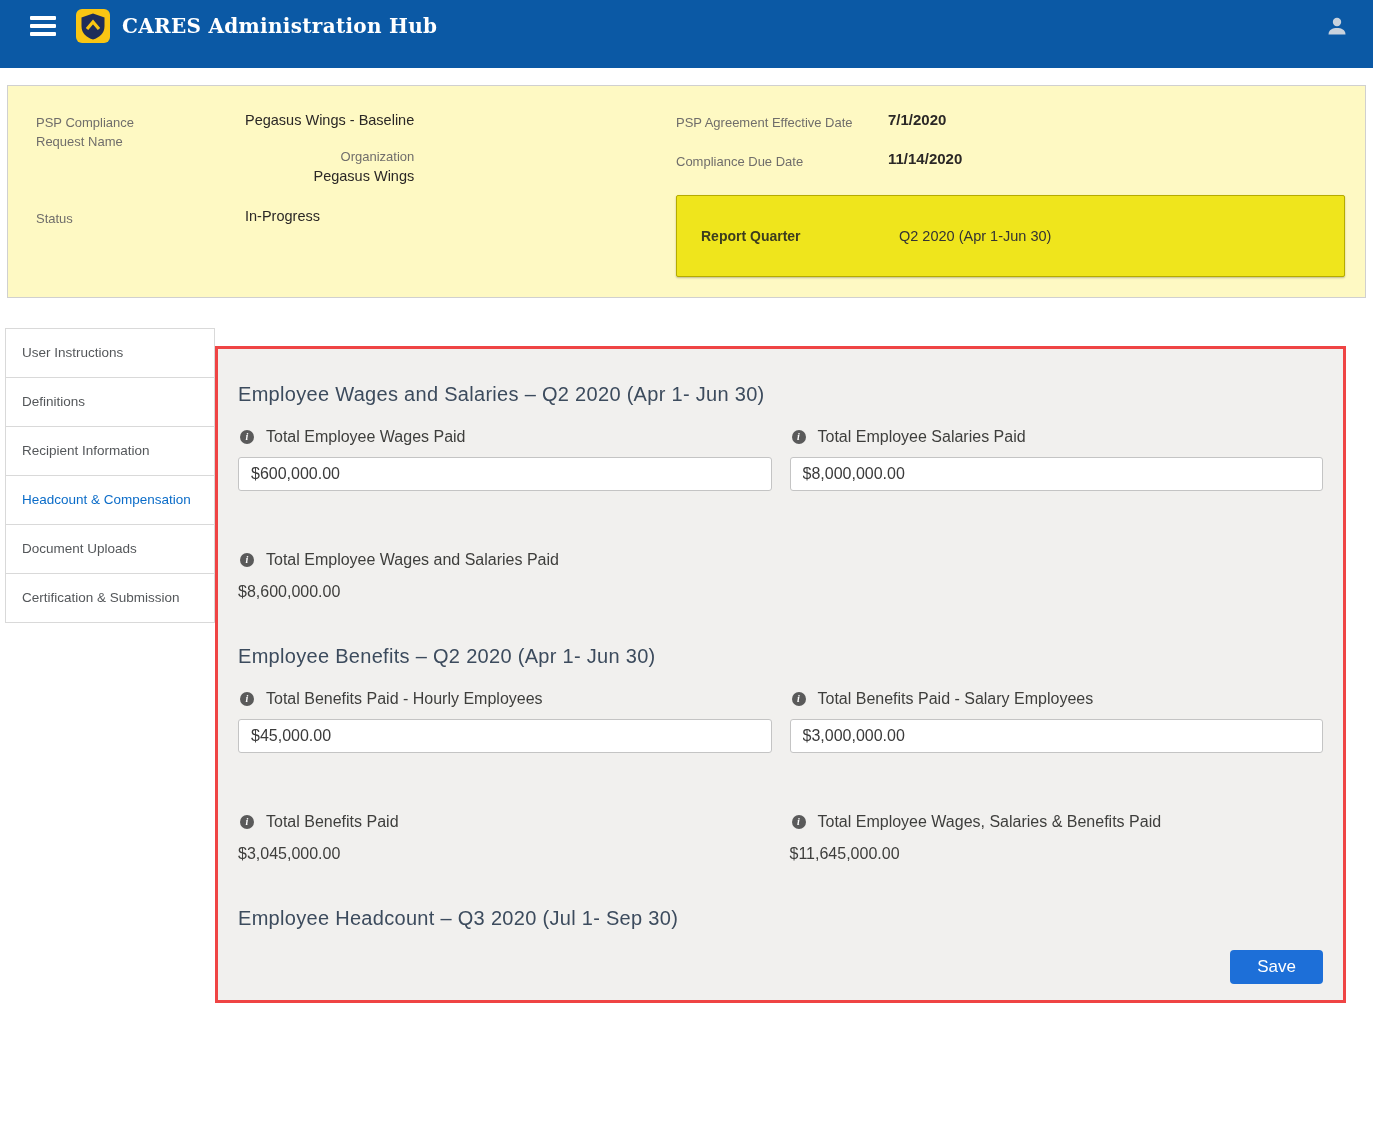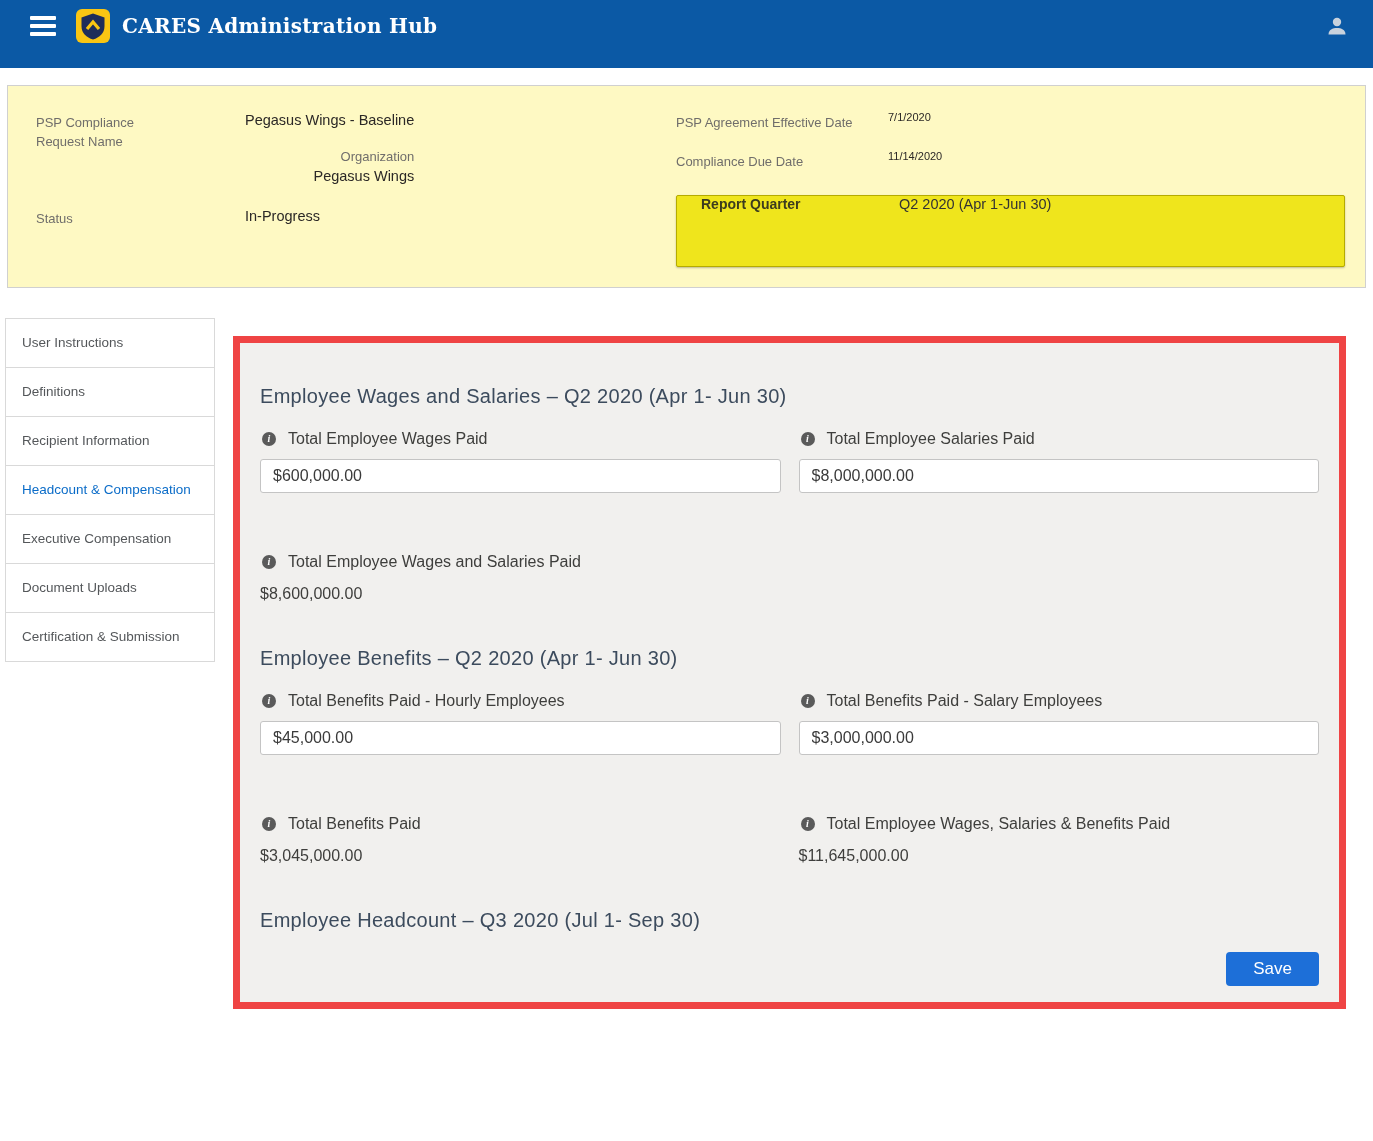--- a/index.html
+++ b/index.html
@@ -30,46 +30,46 @@
   .hdr-label { width: 186px; color: #706e6b; font-size: 13px; line-height: 19px; padding-top: 3px; flex-shrink: 0; }
   .hdr-values { font-size: 14.5px; color: #2b2826; text-align: right; }
   .hdr-value-indent { margin-left: 23px; line-height: 20px; }
   .hdr-sub-label { color: #706e6b; font-size: 13px; margin-top: 19px; }
   .hdr-sub-value { margin-left: 23px; font-size: 14.5px; color: #2b2826; margin-top: 4px; }
   .hdr-status-row { margin-top: 22px; }
 
   .hdr-right { flex: 1; }
   .hdr-right .hdr-row { margin-bottom: 17px; }
   .hdr-right .hdr-label { width: 212px; }
-  .hdr-right .hdr-value { font-size: 11px; color: #2b2826; padding-top: 1px; }
+  .hdr-right .hdr-value { font-size: 15px; color: #2b2826; padding-top: 1px; font-weight: bold; }
 
   .report-quarter-box {
     margin-top: 24px; background: #efe51c; border: 1px solid #b5ab00; border-radius: 2px;
-    height: 72px; display: flex; padding-left: 24px;
+    height: 82px; display: flex; align-items: center; padding-left: 24px;
     box-shadow: 0 1px 2px rgba(0,0,0,0.25);
   }
   .rq-label { font-size: 14px; font-weight: 700; color: #3c3c1e; width: 198px; }
   .rq-value { font-size: 14.5px; color: #333333; }
 
   
   .content { display: flex; align-items: flex-start; padding: 30px 27px 45px 5px; }
 
   
   .sidebar { width: 210px; flex-shrink: 0; }
   .nav-item {
     background: #ffffff; border: 1px solid #d9d9d9; margin-top: -1px;
     padding: 15px 16px; font-size: 13.5px; color: #54575a; cursor: pointer; line-height: 18px;
   }
   .nav-item:first-child { margin-top: 0; }
   .nav-item.active { color: #0b6cc8; }
 
   
   .main-panel {
-    flex: 1; margin-left: 18px; margin-top: 18px;
-    background: #f1f0ee; border: 7px solid #ef4444; padding: 16px 20px 16px 20px;
+    flex: 1; margin-top: 18px;
+    background: #f1f0ee; border: 3px solid #ef4444; padding: 8px 20px 16px 20px;
   }
   .section-heading {
     font-size: 20px; font-weight: 500; color: #3c4b5d; letter-spacing: 0.3px;
     margin: 26px 0 20px 0;
   }
   .field-grid { display: grid; grid-template-columns: 1fr 1fr; column-gap: 18px; }
   .field-label { display: flex; align-items: flex-start; font-size: 16px; color: #3e3e3c; line-height: 22px; }
   .info-icon {
     width: 14px; height: 14px; border-radius: 50%; background: #5a5a5a; color: #ffffff;
     font-size: 10px; font-weight: 700; font-family: "Liberation Serif", serif; font-style: italic;
@@ -153,21 +153,20 @@
   </div>
 </section>
 
 <div class="content">
 
   <nav class="sidebar">
     <div class="nav-item">User Instructions</div>
     <div class="nav-item">Definitions</div>
     <div class="nav-item">Recipient Information</div>
     <div class="nav-item active">Headcount &amp; Compensation</div>
-    <div class="nav-item">Executive Compensation</div>
     <div class="nav-item">Document Uploads</div>
     <div class="nav-item">Certification &amp; Submission</div>
   </nav>
 
   <main class="main-panel">
 
     <h2 class="section-heading">Employee Wages and Salaries – Q2 2020 (Apr 1- Jun 30)</h2>
     <div class="field-grid">
       <div class="field">
         <div class="field-label">

